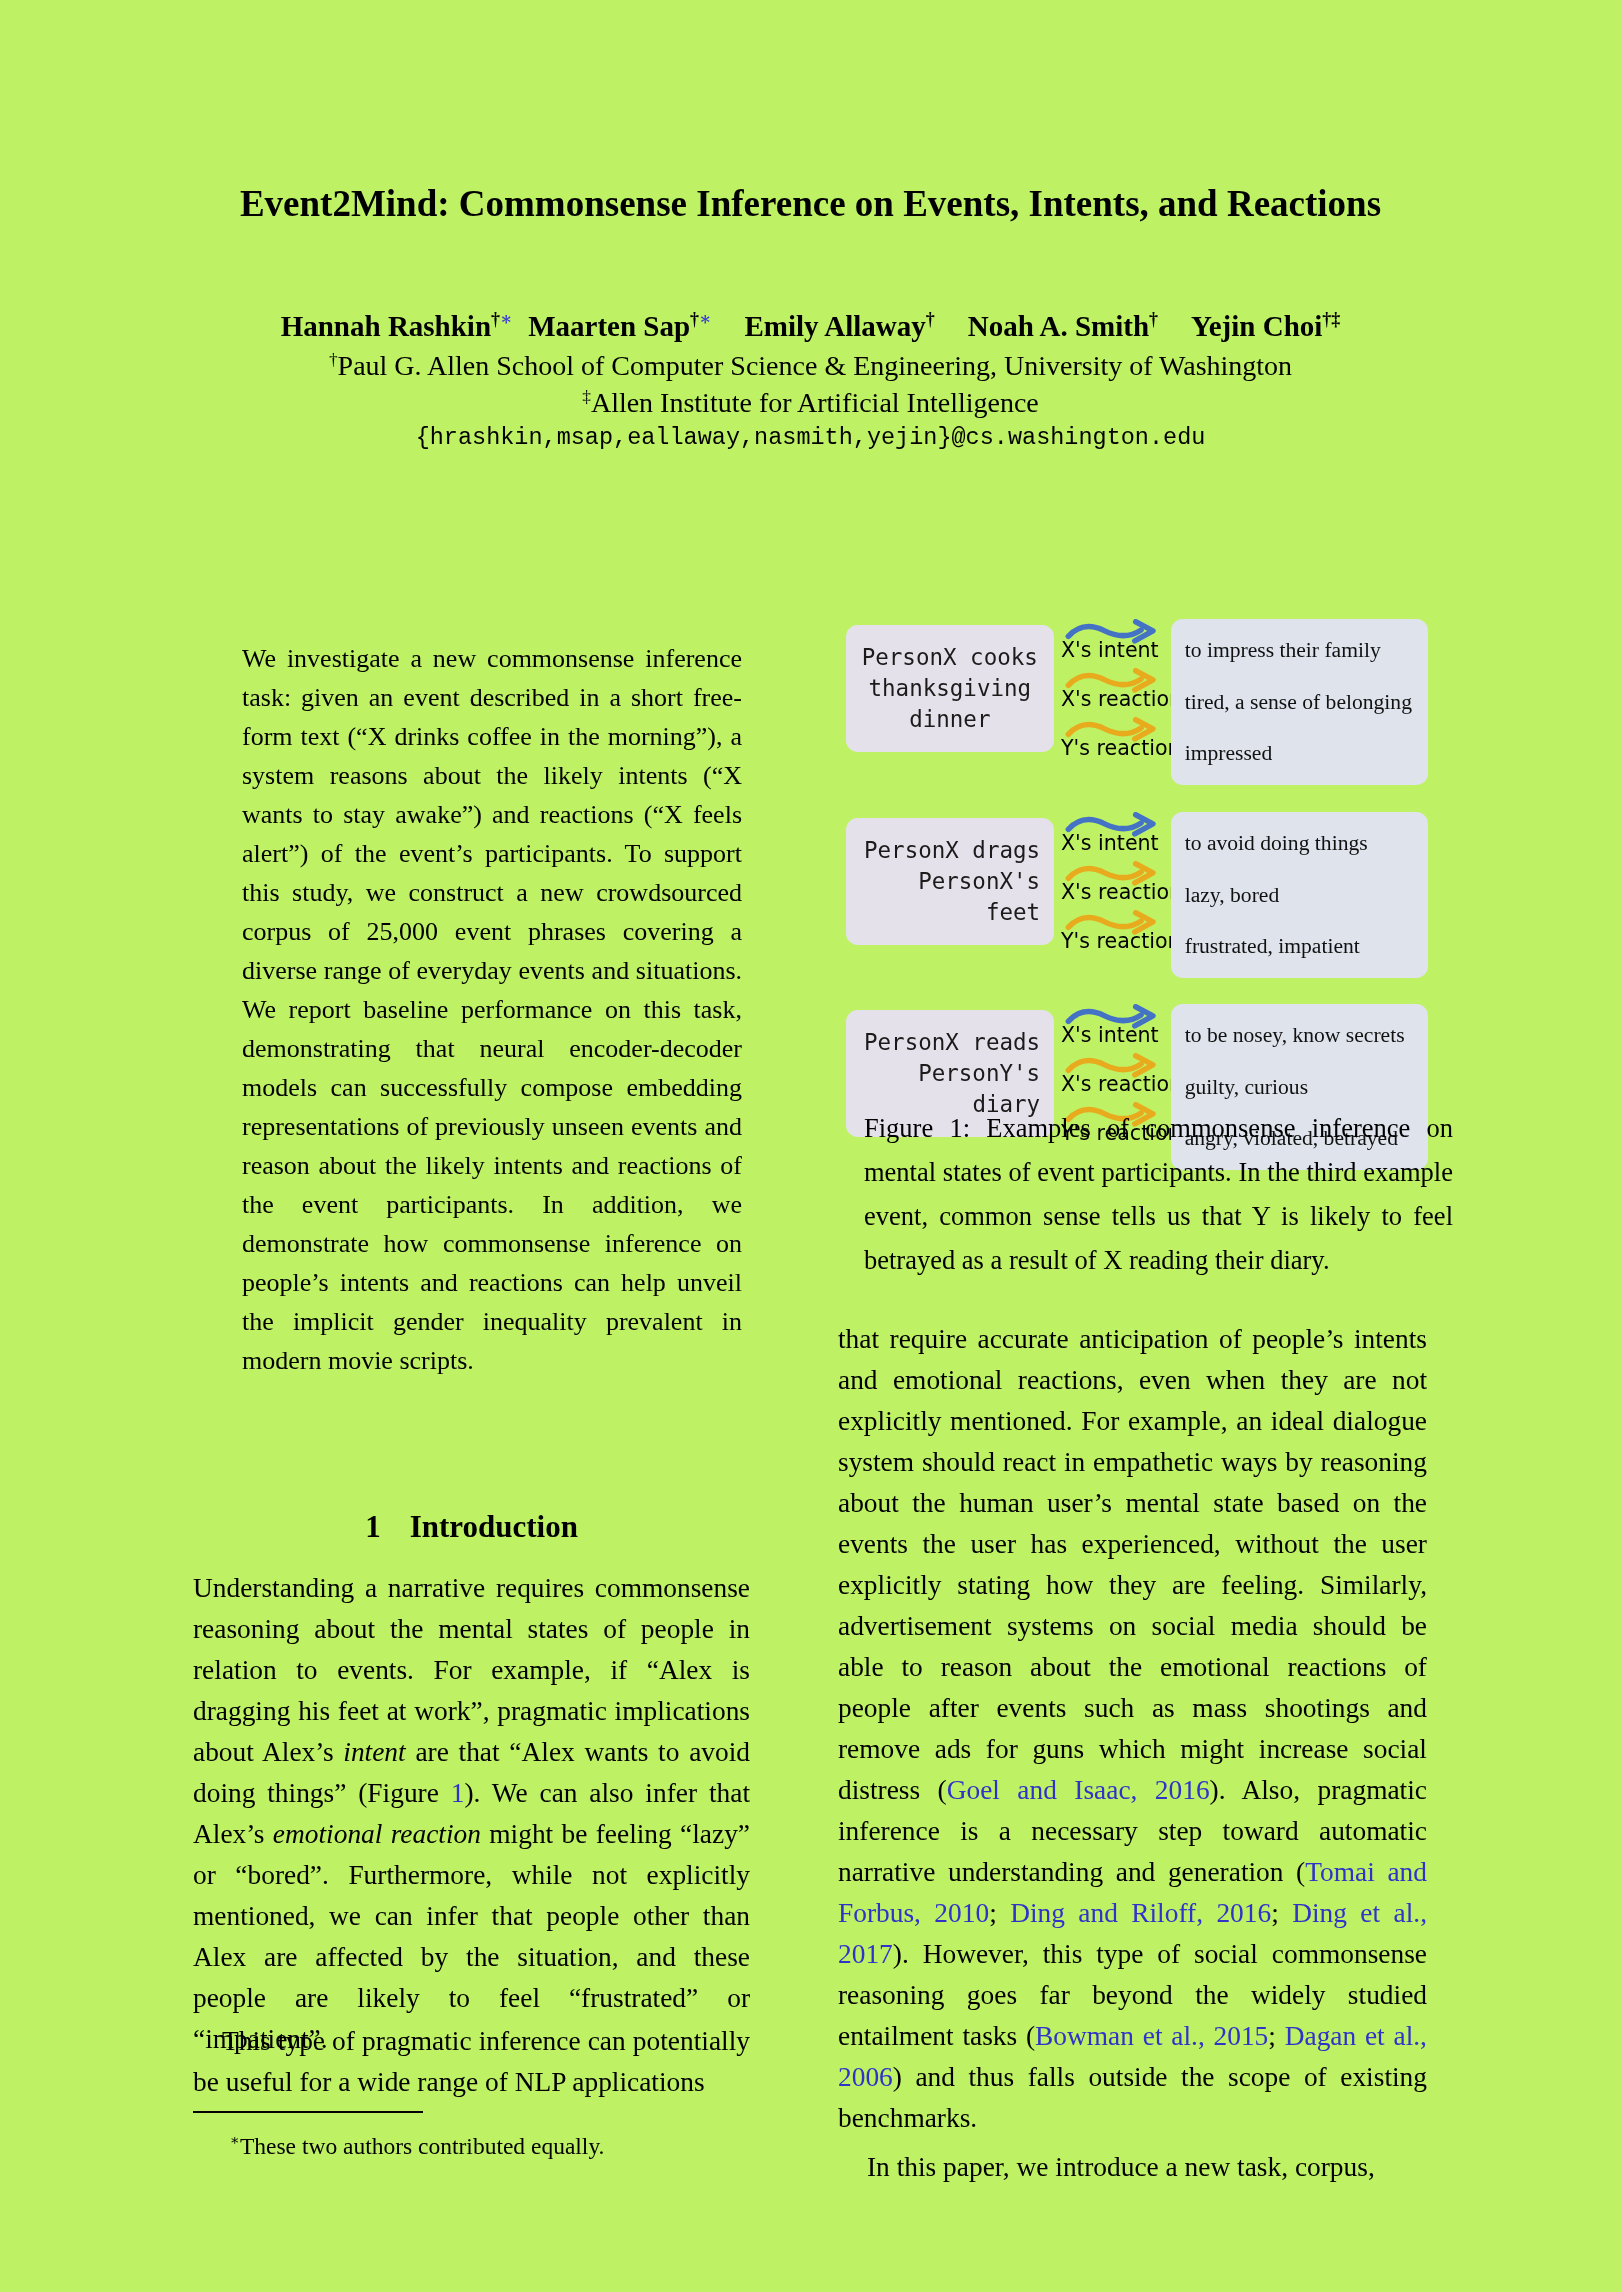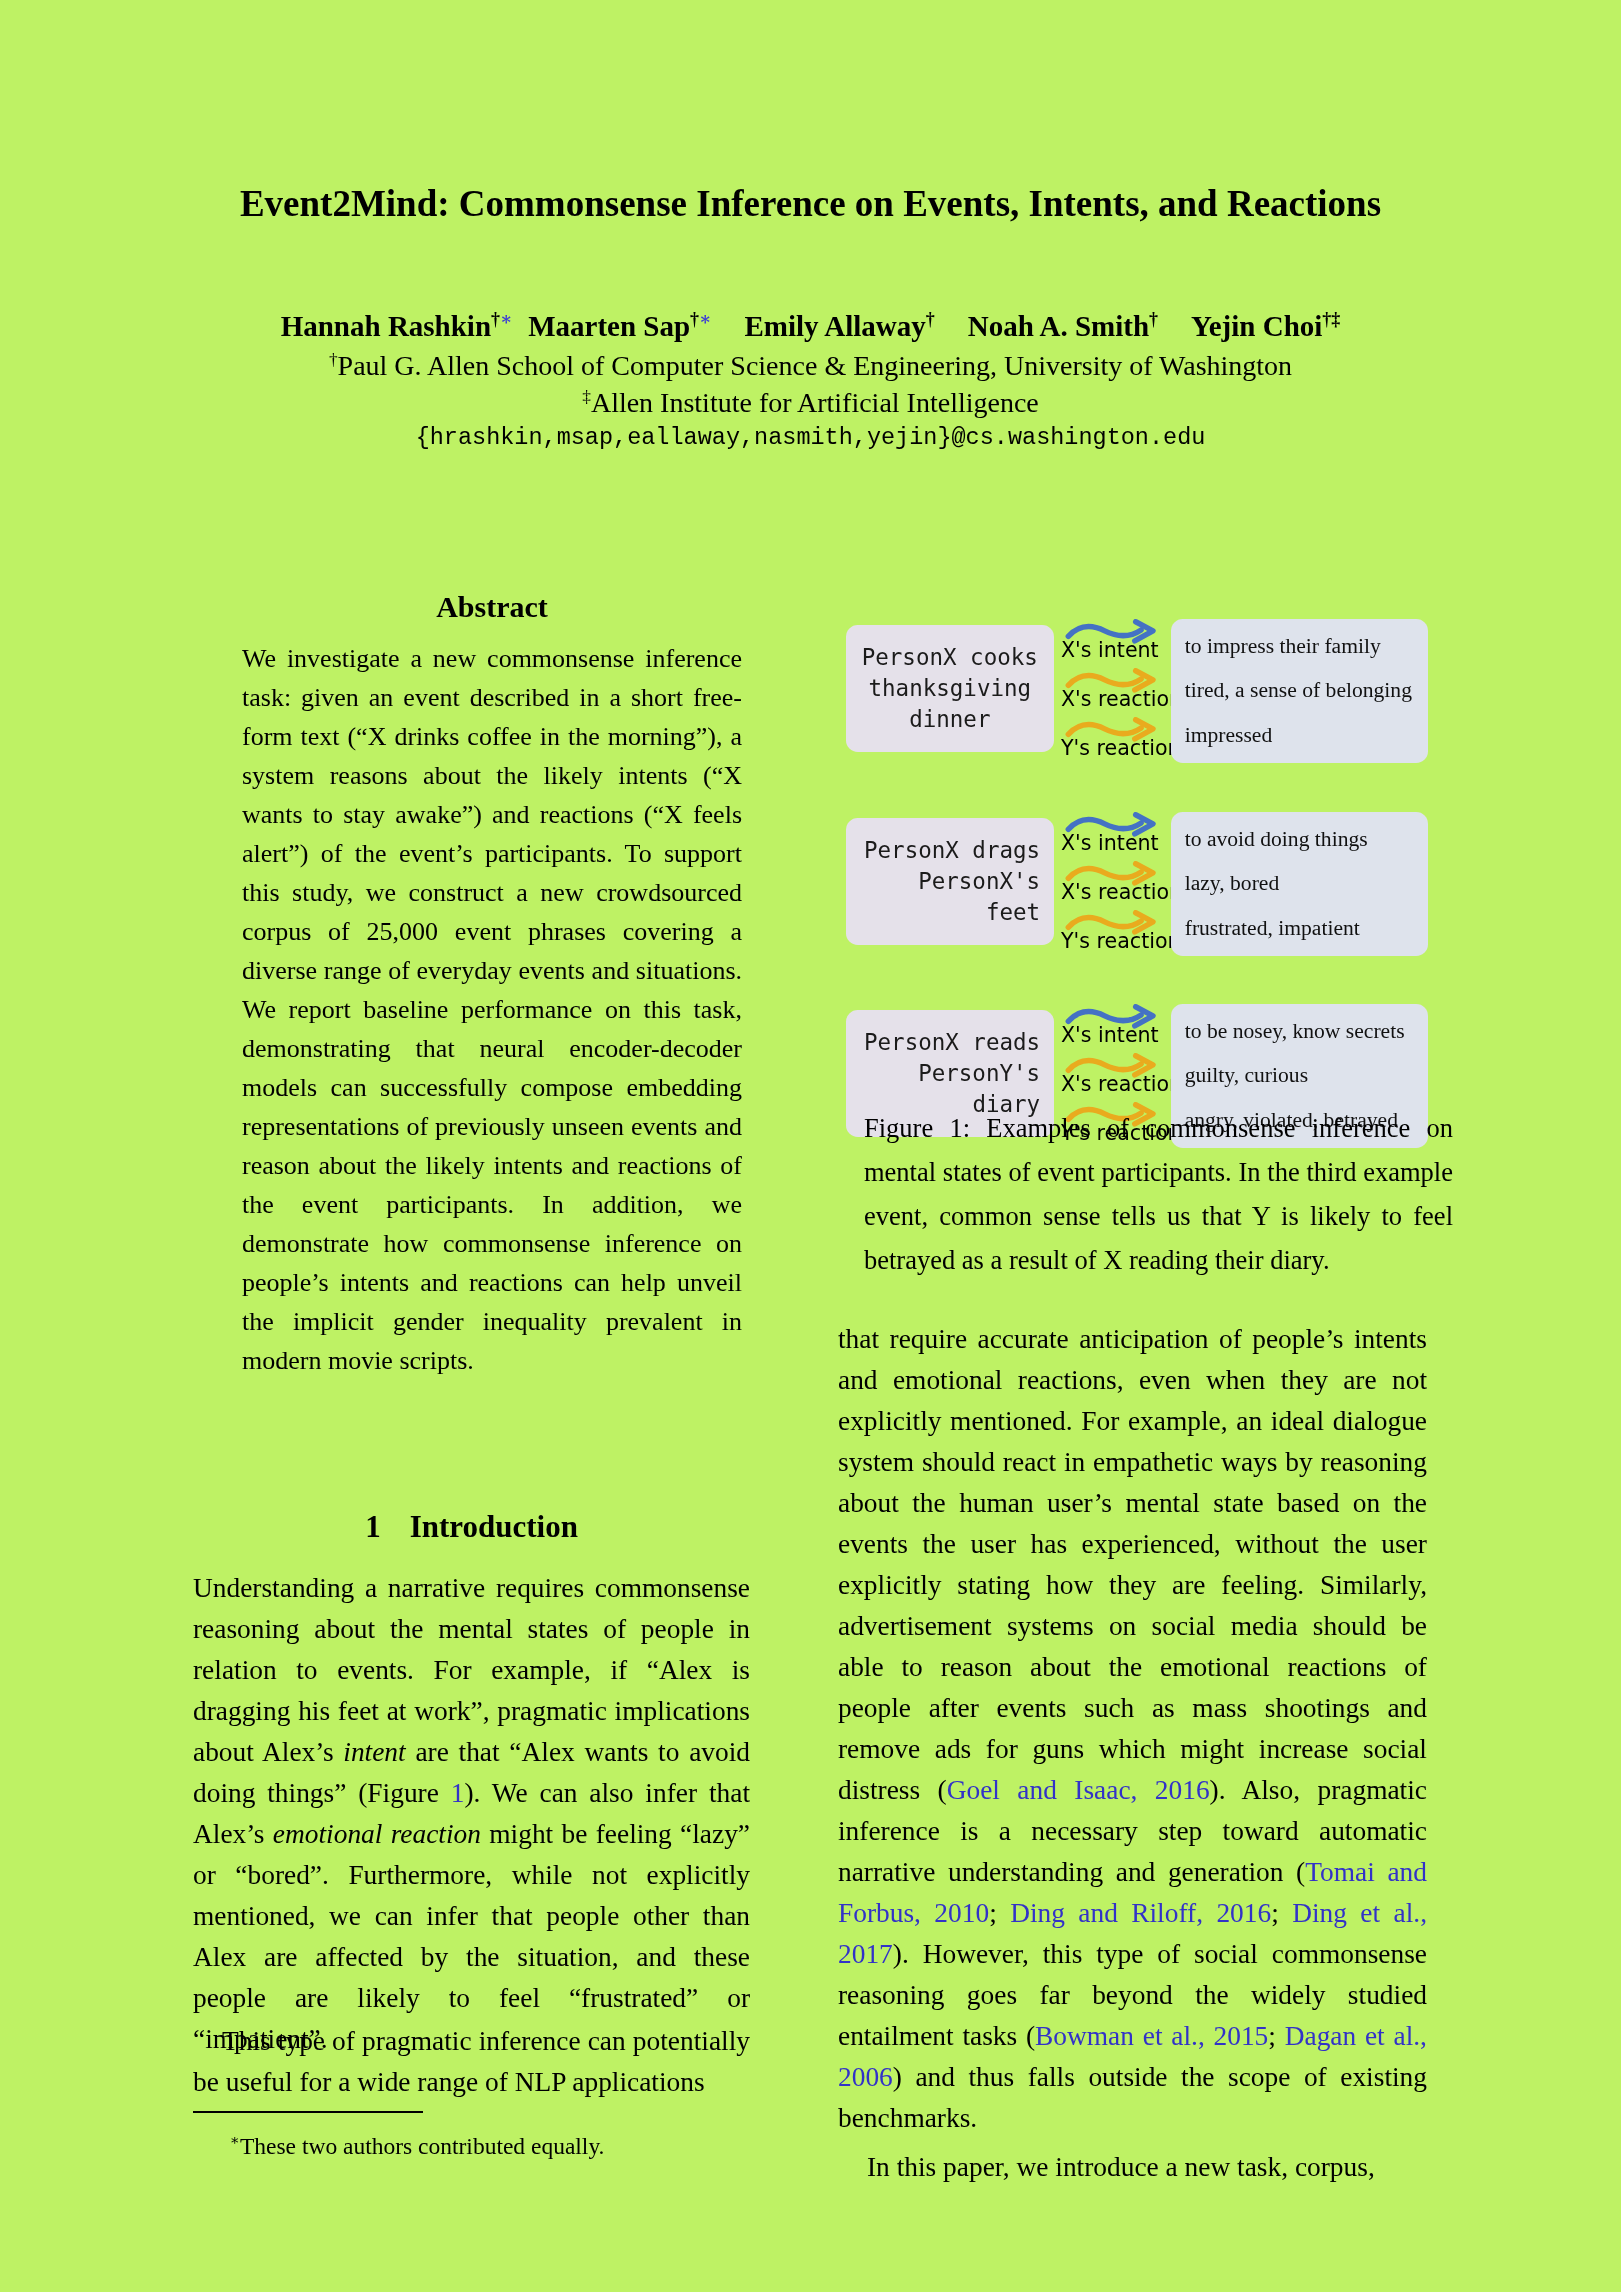--- a/index.html
+++ b/index.html
@@ -45,21 +45,21 @@
   .event-box.ta-right{text-align:center;}
   .arrow-col{position:absolute;left:223px;top:0;width:118px;}
   .arrow-unit{height:49px;}
   .arrow{display:block;width:102px;height:25.5px;}
   .arrow .wave{fill:none;stroke-width:6;stroke-linecap:round;}
   .arrow .head{fill:none;stroke-width:6;stroke-linejoin:round;stroke-linecap:round;}
   .arrow.intent path{stroke:var(--intent_arrow);}
   .arrow.reaction path{stroke:var(--reaction_arrow);}
   .albl{font-family:"DejaVu Sans","Liberation Sans",sans-serif;font-size:20.6px;
         margin-top:-6.9px;color:#000;white-space:nowrap;}
-  .output-box{position:absolute;left:333px;top:0;width:257px;height:144px;
+  .output-box{position:absolute;left:333px;top:0;width:257px;height:166px;
     background:var(--inference_box_bg);border-radius:11.8px;box-sizing:border-box;
     padding:5.9px 13.7px;display:flex;flex-direction:column;justify-content:space-around;
     font-size:21.6px;color:#111;}
   .out-line{white-space:nowrap;}
   
   #caption{top:1106px;left:838px;width:589px;font-size:26.5px;line-height:44px;
            text-align:justify;hyphens:auto;margin-left:26px;}
   #right-p1{top:1319px;left:838px;width:589px;}
   #right-p2{top:2147px;left:838px;width:589px;text-indent:29px;}
 </style>
@@ -67,21 +67,20 @@
 <body>
 
 <div id="page">
 
   <div class="abs" id="title">Event2Mind: Commonsense Inference on Events, Intents, and Reactions</div>
   <div class="abs" id="authors"><span class="s-n">Hannah Rashkin</span><span class="s-sup">†</span><span class="s-supb">∗</span><span class="s-gap"> </span><span class="s-n">Maarten Sap</span><span class="s-sup">†</span><span class="s-supb">∗</span><span class="s-gap2"> </span><span class="s-n">Emily Allaway</span><span class="s-sup">†</span><span class="s-gap2"> </span><span class="s-n">Noah A. Smith</span><span class="s-sup">†</span><span class="s-gap2"> </span><span class="s-n">Yejin Choi</span><span class="s-sup">†‡</span></div>
   <div class="abs" id="affil1"><span class="s-sup">†</span><span class="s-n">Paul G. Allen School of Computer Science &amp; Engineering, University of Washington</span></div>
   <div class="abs" id="affil2"><span class="s-sup">‡</span><span class="s-n">Allen Institute for Artificial Intelligence</span></div>
   <div class="abs" id="email">{hrashkin,msap,eallaway,nasmith,yejin}@cs.washington.edu</div>
 
-  <div class="abs" id="abstract-head">Abstract</div>
   <div class="abs" id="abstract-body">We investigate a new commonsense inference task: given an event described in a short free-form text (“X drinks coffee in the morning”), a system reasons about the likely intents (“X wants to stay awake”) and reactions (“X feels alert”) of the event’s participants. To support this study, we construct a new crowdsourced corpus of 25,000 event phrases covering a diverse range of everyday events and situations. We report baseline performance on this task, demonstrating that neural encoder-decoder models can successfully compose embedding representations of previously unseen events and reason about the likely intents and reactions of the event participants. In addition, we demonstrate how commonsense inference on people’s intents and reactions can help unveil the implicit gender inequality prevalent in modern movie scripts.</div>
 
   <div class="abs" id="sec-head">
     <span class="sec-num">1</span><span>Introduction</span>
   </div>
   <div class="abs bodytext" id="intro-p1"><span class="s-n">Understanding a narrative requires commonsense reasoning about the mental states of people in relation to events. For example, if “Alex is dragging his feet at work”, pragmatic implications about Alex’s </span><span class="s-i">intent</span><span class="s-n"> are that “Alex wants to avoid doing things” (Figure </span><span class="s-c">1</span><span class="s-n">). We can also infer that Alex’s </span><span class="s-i">emotional reaction</span><span class="s-n"> might be feeling “lazy” or “bored”. Furthermore, while not explicitly mentioned, we can infer that people other than Alex are affected by the situation, and these people are likely to feel “frustrated” or “impatient”.</span></div>
   <div class="abs bodytext" id="intro-p2">This type of pragmatic inference can potentially be useful for a wide range of NLP applications</div>
 
   <div class="abs" id="fn-rule"></div>
   <div class="abs" id="footnote"><span class="s-sup">∗</span><span class="s-n">These two authors contributed equally.</span></div>

